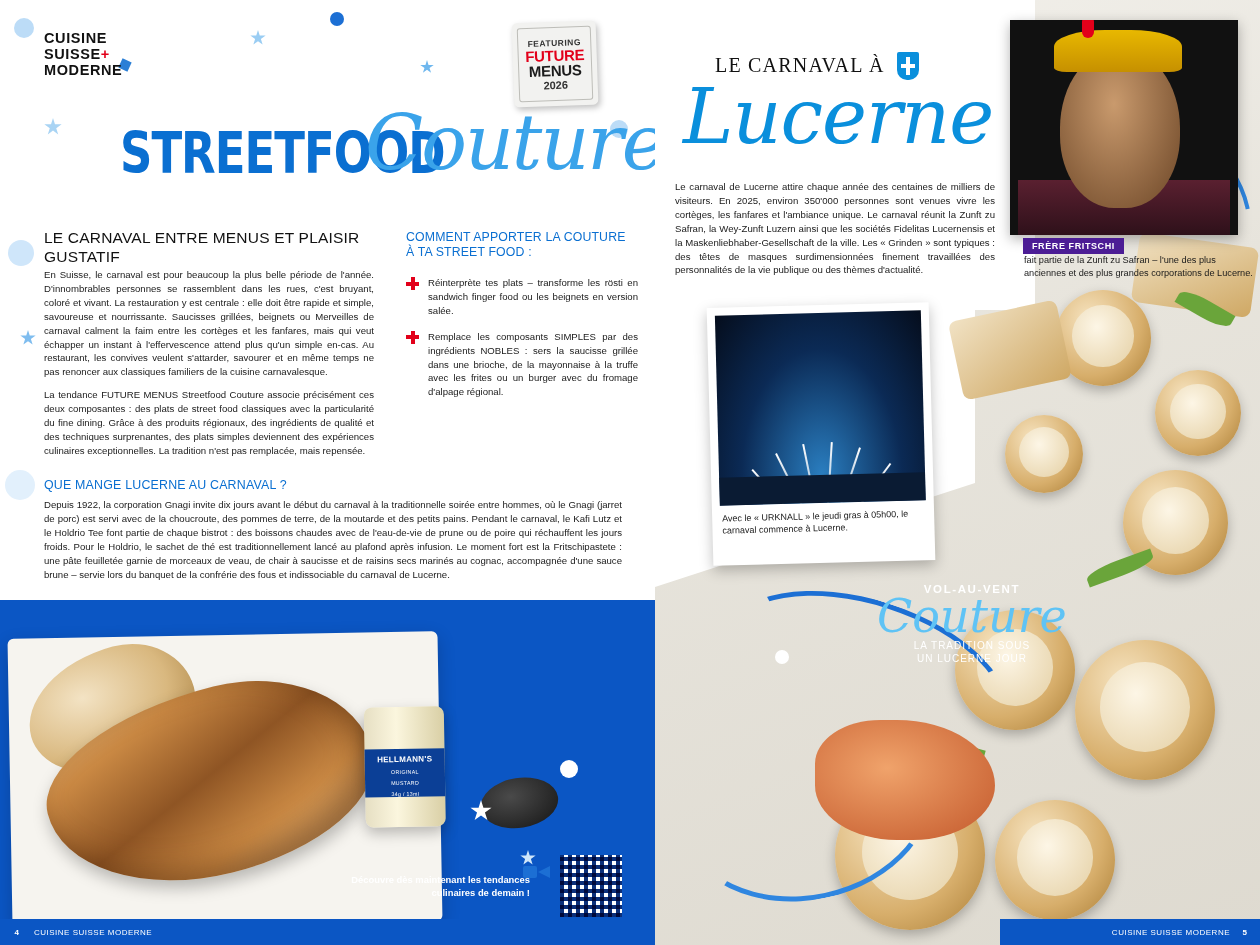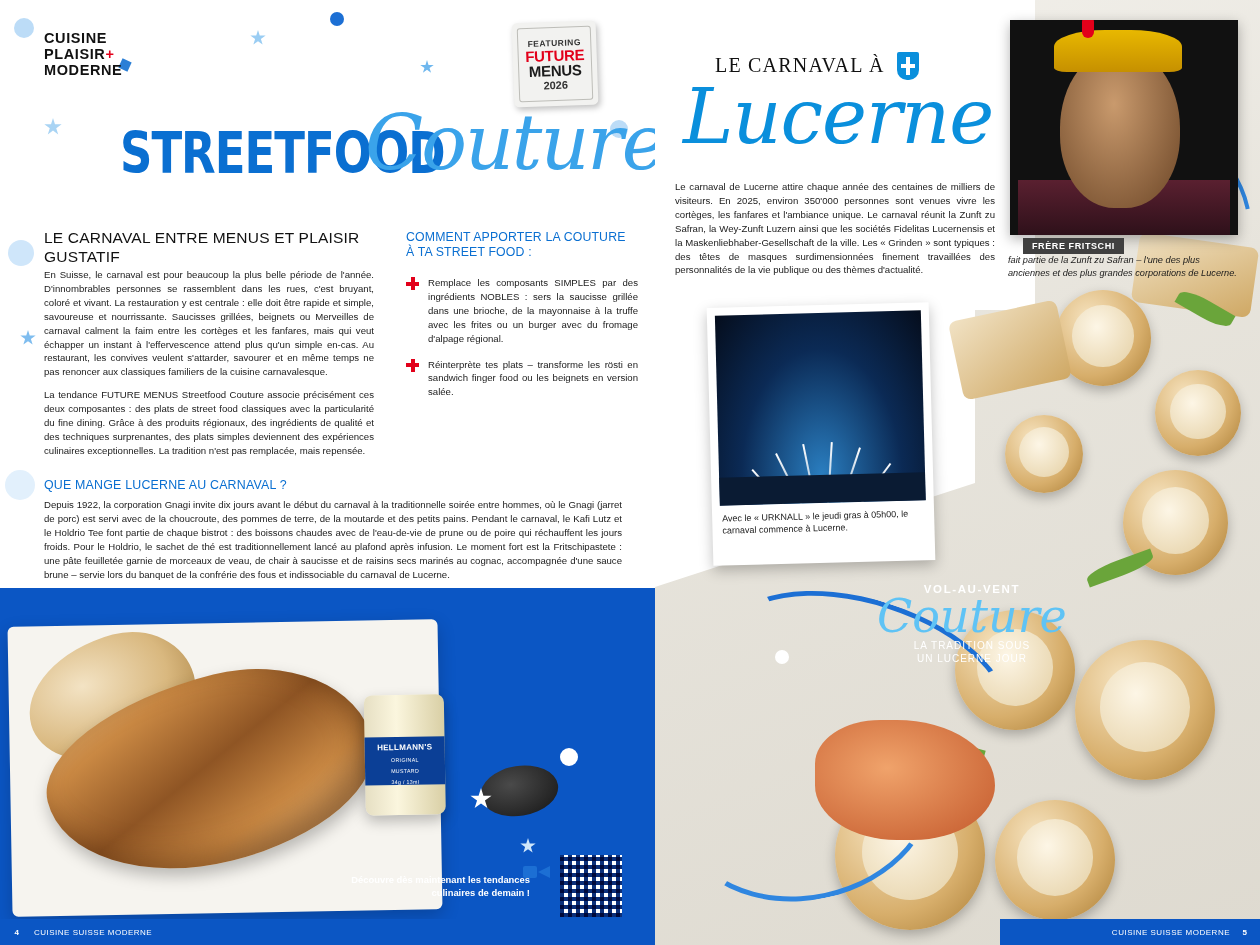--- a/index.html
+++ b/index.html
@@ -46,21 +46,21 @@
 
   .col-b-head { position: absolute; left: 406px; top: 230px; width: 230px; font-size: 12.3px; color: #0a6fd1; line-height: 1.25; letter-spacing: .15px; }
   .bullets { position: absolute; left: 406px; top: 276px; width: 232px; }
   .bullet { position: relative; padding-left: 22px; margin-bottom: 12px; font-size: 9.6px; line-height: 1.45; color: #1a1a1a; text-align: justify; }
   .plus { position: absolute; left: 0; top: 1px; width: 13px; height: 13px; }
   .plus:before, .plus:after { content: ""; position: absolute; background: #e2001a; }
   .plus:before { left: 4.6px; top: 0; width: 4px; height: 13px; }
   .plus:after { left: 0; top: 4.6px; width: 13px; height: 4px; }
 
   
-  .photo-left { position: absolute; left: 0; top: 588px; width: 655px; height: 345px; background: #0b56c4; overflow: hidden; }
+  .photo-left { position: absolute; left: 0; top: 600px; width: 655px; height: 345px; background: #0b56c4; overflow: hidden; }
   .plate { position: absolute; left: 10px; top: 35px; width: 430px; height: 290px; background: #f6f4ef; border-radius: 6px; transform: rotate(-1deg); box-shadow: 0 6px 18px rgba(0,0,0,.2); }
   .sausage { position: absolute; left: 35px; top: 55px; width: 330px; height: 185px;
     background: linear-gradient(155deg,#e0b277 0%, #c98843 22%, #8f5524 48%, #c98843 72%, #e8c089 100%);
     border-radius: 58% 42% 50% 50% / 45% 55% 45% 55%; transform: rotate(-13deg);
     box-shadow: inset -12px -12px 28px rgba(80,40,10,.5), 0 8px 16px rgba(0,0,0,.25); }
   .bread { position: absolute; left: 18px; top: 12px; width: 170px; height: 120px;
     background: radial-gradient(ellipse at 35% 35%, #f3e3c4 0%, #d9b87f 55%, #9e7434 100%);
     border-radius: 60% 40% 55% 45% / 55% 50% 50% 45%; transform: rotate(-14deg); }
   .jar { position: absolute; left: 355px; top: 75px; width: 80px; height: 120px; background: linear-gradient(90deg,#e6dfc3,#fbf6de 40%,#d9cfa5); border-radius: 8px; box-shadow: 0 6px 14px rgba(0,0,0,.25); }
   .jar-label { position: absolute; left: 0; top: 42px; width: 80px; height: 48px; background: #0b3f96; color: #fff; font-size: 7px; text-align: center; padding-top: 6px; letter-spacing: .3px; }
@@ -85,22 +85,22 @@
   .shield:before { content: ""; position: absolute; left: 4px; top: 11.5px; width: 14px; height: 4px; background: #fff; }
   .lucerne { position: absolute; left: 28px; top: 72px; font-family: "DejaVu Serif", serif; font-style: italic; font-size: 76px; color: #0a8fdc; letter-spacing: -1px; }
 
   .rp-body { position: absolute; left: 20px; top: 180px; width: 320px; font-size: 9.6px; line-height: 1.45; color: #1a1a1a; text-align: justify; }
 
   .portrait { position: absolute; left: 355px; top: 20px; width: 228px; height: 215px; background: #111; box-shadow: 0 4px 12px rgba(0,0,0,.3); overflow: hidden; }
   .p-face { position: absolute; left: 50px; top: 28px; width: 120px; height: 160px; background: radial-gradient(ellipse at 45% 35%, #c99a6d, #6b4526); border-radius: 50% 50% 45% 45%; }
   .p-hat { position: absolute; left: 44px; top: 10px; width: 128px; height: 42px; background: linear-gradient(180deg,#e8b800,#c69000); border-radius: 40% 40% 10% 10%; }
   .p-hat:after { content:""; position:absolute; left: 28px; top: -14px; width: 12px; height: 22px; background:#e2001a; border-radius: 6px; }
   .p-robe { position: absolute; left: 8px; top: 160px; width: 212px; height: 60px; background: linear-gradient(180deg,#5a2030,#2a0f18); }
-  .p-caption-badge { position: absolute; left: 368px; top: 238px; background: #404040; color: #fff; font-size: 9px; font-weight: bold; padding: 3px 9px; letter-spacing: .6px; }
-  .p-caption { position: absolute; left: 353px; top: 254px; width: 232px; font-size: 9.2px; line-height: 1.4; color: #1a1a1a; font-style: italic; }
+  .p-caption-badge { position: absolute; left: 368px; top: 238px; background: #4c1d95; color: #fff; font-size: 9px; font-weight: bold; padding: 3px 9px; letter-spacing: .6px; }
+  .p-caption { position: absolute; left: 369px; top: 254px; width: 232px; font-size: 9.2px; line-height: 1.4; color: #1a1a1a; }
 
   .fw-photo { position: absolute; left: 55px; top: 305px; width: 222px; height: 258px; background: #fff; padding: 8px 8px 0 8px; box-shadow: 0 5px 14px rgba(0,0,0,.25); transform: rotate(-1.5deg); }
   .fw-img { width: 100%; height: 190px; background: radial-gradient(ellipse at 50% 85%, #2a7ec0 0%, #0b2a55 55%, #050d1c 100%); position: relative; overflow: hidden; }
   .fw-burst { position: absolute; left: 50%; top: 68%; width: 2px; height: 110px; background: linear-gradient(180deg,#fff,rgba(255,255,255,0)); transform-origin: bottom center; }
   .fw-caption { font-size: 9px; line-height: 1.35; color: #1a1a1a; padding: 7px 2px 0 2px; }
 
   .vav { position: absolute; left: 222px; top: 583px; text-align: center; color: #fff; }
   .vav-top { font-size: 11.5px; letter-spacing: 1.6px; font-weight: bold; }
   .vav-script { font-family: "DejaVu Serif", serif; font-style: italic; font-size: 46px; color: #5fc3f5; line-height: .95; }
   .vav-sub { font-size: 10px; letter-spacing: 1px; line-height: 1.35; font-weight: normal; }
@@ -126,21 +126,21 @@
     <div class="confetti c-star" style="left:20px;top:330px;width:16px;height:16px;background:#7fbdef;"></div>
     <div class="confetti c-dot" style="left:5px;top:470px;width:30px;height:30px;background:#e2f0fc;"></div>
     <div class="confetti c-star" style="left:250px;top:30px;width:16px;height:16px;background:#9acdf3;"></div>
     <div class="confetti c-dot" style="left:330px;top:12px;width:14px;height:14px;background:#1c6fd4;"></div>
     <div class="confetti c-star" style="left:420px;top:60px;width:14px;height:14px;background:#6fb7ee;"></div>
     <div class="confetti c-dot" style="left:610px;top:120px;width:18px;height:18px;background:#bcdcf7;"></div>
     <div class="confetti c-sq" style="left:120px;top:60px;width:10px;height:10px;background:#2b7fd6;transform:rotate(25deg);"></div>
 
     <div class="brand">
       <div>CUISINE</div>
-      <div><span>PLAISIR</span><span class="swiss">+</span></div>
+      <div><span>SUISSE</span><span class="swiss">+</span></div>
       <div>MODERNE</div>
     </div>
 
     <div class="badge">
       <div class="badge-inner">
         <div class="badge-l1">FEATURING</div>
         <div class="badge-l2">FUTURE</div>
         <div class="badge-l3">MENUS</div>
         <div class="badge-l4">2026</div>
       </div>
@@ -153,22 +153,22 @@
 
     <div class="subhead">LE CARNAVAL ENTRE MENUS ET PLAISIR GUSTATIF</div>
 
     <div class="body-col-a">
       <p>En Suisse, le carnaval est pour beaucoup la plus belle période de l'année. D'innombrables personnes se rassemblent dans les rues, c'est bruyant, coloré et vivant. La restauration y est centrale : elle doit être rapide et simple, savoureuse et nourrissante. Saucisses grillées, beignets ou Merveilles de carnaval calment la faim entre les cortèges et les fanfares, mais qui veut échapper un instant à l'effervescence attend plus qu'un simple en-cas. Au restaurant, les convives veulent s'attarder, savourer et en même temps ne pas renoncer aux classiques familiers de la cuisine carnavalesque.</p>
       <p>La tendance FUTURE MENUS Streetfood Couture associe précisément ces deux composantes : des plats de street food classiques avec la particularité du fine dining. Grâce à des produits régionaux, des ingrédients de qualité et des techniques surprenantes, des plats simples deviennent des expériences culinaires exceptionnelles. La tradition n'est pas remplacée, mais repensée.</p>
     </div>
 
     <div class="col-b-head">COMMENT APPORTER LA COUTURE À TA STREET FOOD :</div>
     <div class="bullets">
+      <div class="bullet"><span class="plus"></span><span>Réinterprète tes plats – transforme les rösti en sandwich finger food ou les beignets en version salée.</span></div>
       <div class="bullet"><span class="plus"></span><span>Remplace les composants SIMPLES par des ingrédients NOBLES : sers la saucisse grillée dans une brioche, de la mayonnaise à la truffe avec les frites ou un burger avec du fromage d'alpage régional.</span></div>
-      <div class="bullet"><span class="plus"></span><span>Réinterprète tes plats – transforme les rösti en sandwich finger food ou les beignets en version salée.</span></div>
     </div>
 
     <div class="q-head">QUE MANGE LUCERNE AU CARNAVAL ?</div>
     <div class="body-full">Depuis 1922, la corporation Gnagi invite dix jours avant le début du carnaval à la traditionnelle soirée entre hommes, où le Gnagi (jarret de porc) est servi avec de la choucroute, des pommes de terre, de la moutarde et des petits pains. Pendant le carnaval, le Kafi Lutz et le Holdrio Tee font partie de chaque bistrot : des boissons chaudes avec de l'eau-de-vie de prune ou de poire qui réchauffent les jours froids. Pour le Holdrio, le sachet de thé est traditionnellement lancé au plafond après infusion. Le moment fort est la Fritschipastete : une pâte feuilletée garnie de morceaux de veau, de chair à saucisse et de raisins secs marinés au cognac, accompagnée d'une sauce brune – servie lors du banquet de la confrérie des fous et indissociable du carnaval de Lucerne.</div>
 
     <div class="photo-left">
       <div class="plate">
         <div class="bread"></div>
         <div class="sausage"></div>
         <div class="jar">

